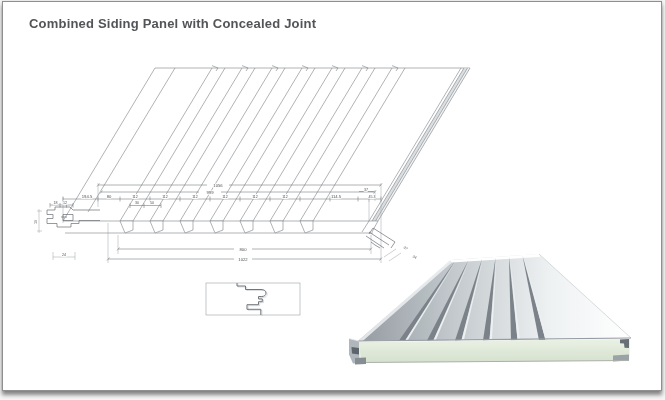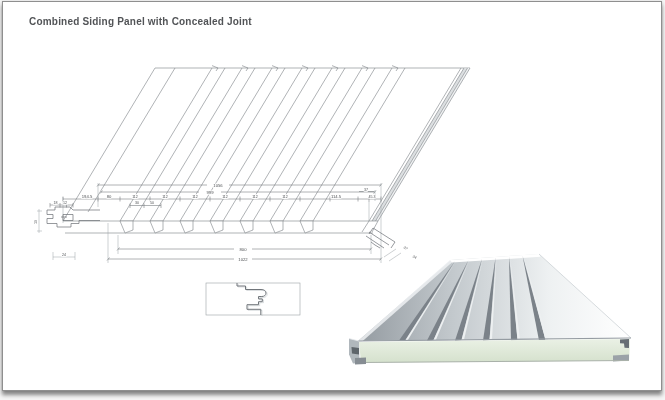--- a/index.html
+++ b/index.html
@@ -1,19 +1,19 @@
 <!DOCTYPE html>
 <html><head>
 <meta charset="utf-8">
 <style>
   html,body{margin:0;padding:0;background:#f5f5f5;width:665px;height:400px;overflow:hidden;
             font-family:"Liberation Sans", sans-serif;}
   .page{position:absolute;left:2px;top:1px;width:658px;height:388px;background:#ffffff;
         border:1px solid #8f8f8f;box-shadow:0 4px 4px rgba(0,0,0,.45),0 0 2px rgba(0,0,0,.12);}
-  .page-title{position:absolute;left:26px;top:14px;margin:0;font-size:10px;font-weight:bold;
+  .page-title{position:absolute;left:26px;top:14px;margin:0;font-size:13px;font-weight:bold;
         color:#525457;letter-spacing:.2px;font-family:"Liberation Sans", sans-serif;}
   svg{position:absolute;left:0;top:0;}
   .ln{stroke:#7a7f84;stroke-width:.6;fill:none;}
   .ln-thin{stroke:#9aa0a4;stroke-width:.5;fill:none;}
   .dim-ln{stroke:#6e7377;stroke-width:.55;fill:none;}
   .white-fill{fill:#ffffff;stroke:#7a7f84;stroke-width:.6;}
   .dim{font:4.2px "Liberation Sans",sans-serif;fill:#4e5154;text-anchor:middle;
        paint-order:stroke;stroke:#ffffff;stroke-width:1.6px;}
   .dim.tiny{font-size:3.6px;}
   .profile{stroke:#6a6f74;stroke-width:.7;fill:none;}

